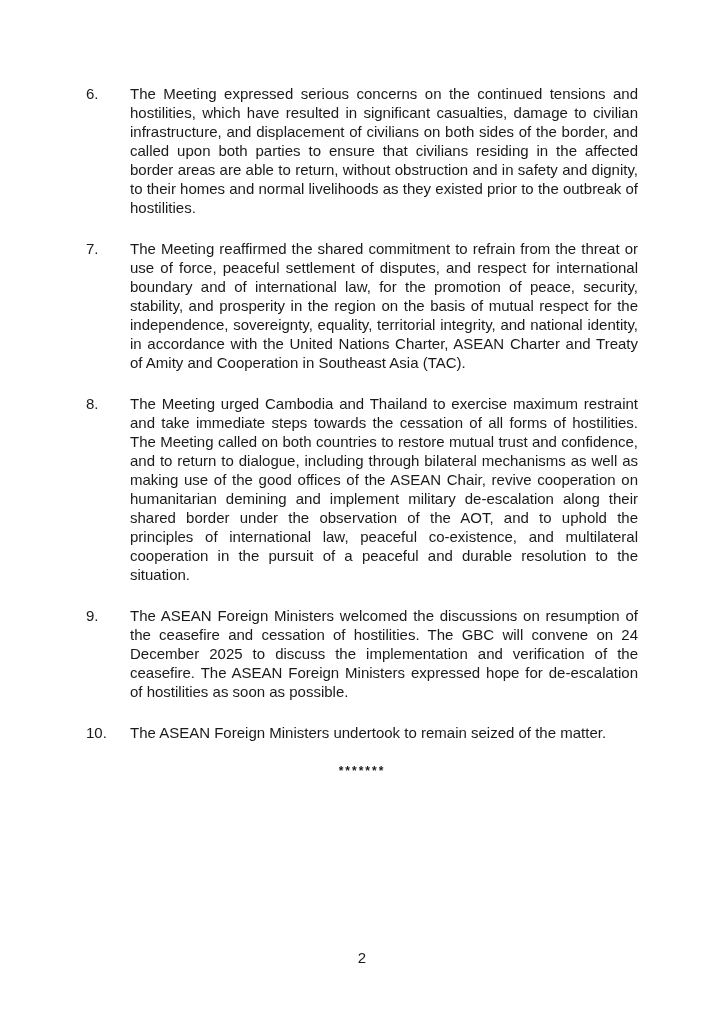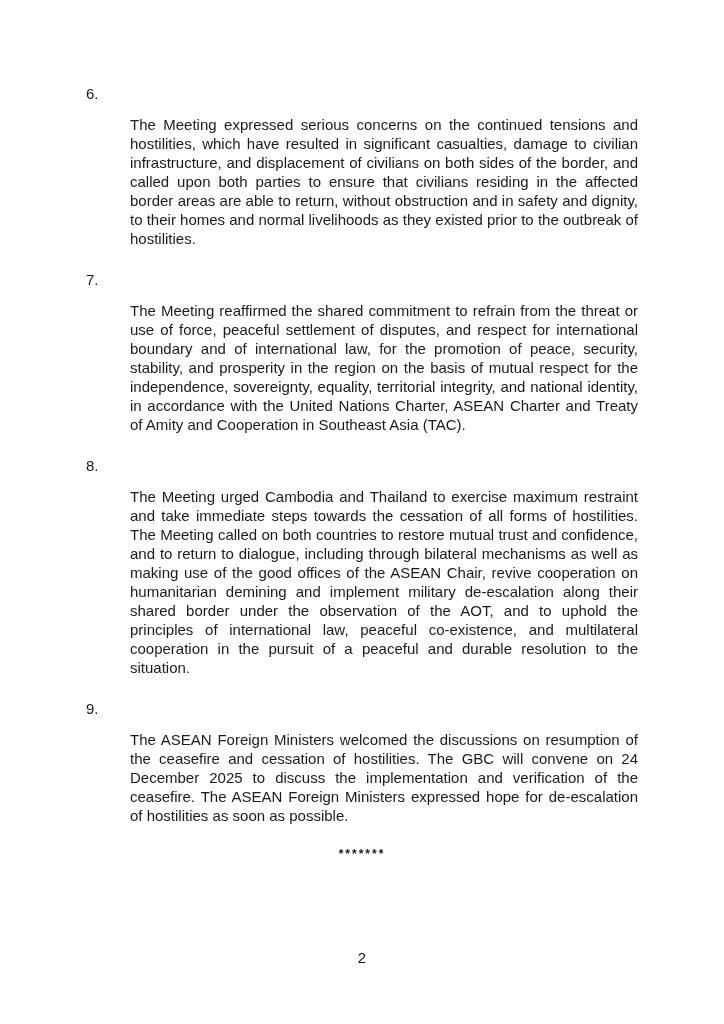--- a/index.html
+++ b/index.html
@@ -33,21 +33,20 @@
   }
   .para-num {
     flex: 0 0 44px;
     width: 44px;
     text-align: left;
   }
   .para-text {
     flex: 1 1 auto;
     text-align: justify;
     text-justify: inter-word;
-    margin-top: 31px;
   }
   .separator {
     text-align: center;
     font-size: 12px;
     font-weight: bold;
     letter-spacing: 2px;
     margin-top: 20px;
     color: #1a1a1a;
   }
   .page-number {
@@ -79,19 +78,23 @@
     <div class="para">
       <div class="para-num">8.</div>
       <div class="para-text">The Meeting urged Cambodia and Thailand to exercise maximum restraint and take immediate steps towards the cessation of all forms of hostilities. The Meeting called on both countries to restore mutual trust and confidence, and to return to dialogue, including through bilateral mechanisms as well as making use of the good offices of the ASEAN Chair, revive cooperation on humanitarian demining and implement military de-escalation along their shared border under the observation of the AOT, and to uphold the principles of international law, peaceful co-existence, and multilateral cooperation in the pursuit of a peaceful and durable resolution to the situation.</div>
     </div>
 
     <div class="para">
       <div class="para-num">9.</div>
       <div class="para-text">The ASEAN Foreign Ministers welcomed the discussions on resumption of the ceasefire and cessation of hostilities. The GBC will convene on 24 December 2025 to discuss the implementation and verification of the ceasefire. The ASEAN Foreign Ministers expressed hope for de-escalation of hostilities as soon as possible.</div>
     </div>
 
+    <div class="para">
+      <div class="para-num">10.</div>
+      <div class="para-text">The ASEAN Foreign Ministers undertook to remain seized of the matter.</div>
+    </div>
 
     <div class="separator">*******</div>
 
   </div>
 
   <div class="page-number">2</div>
 </div>
 
 </body></html>

